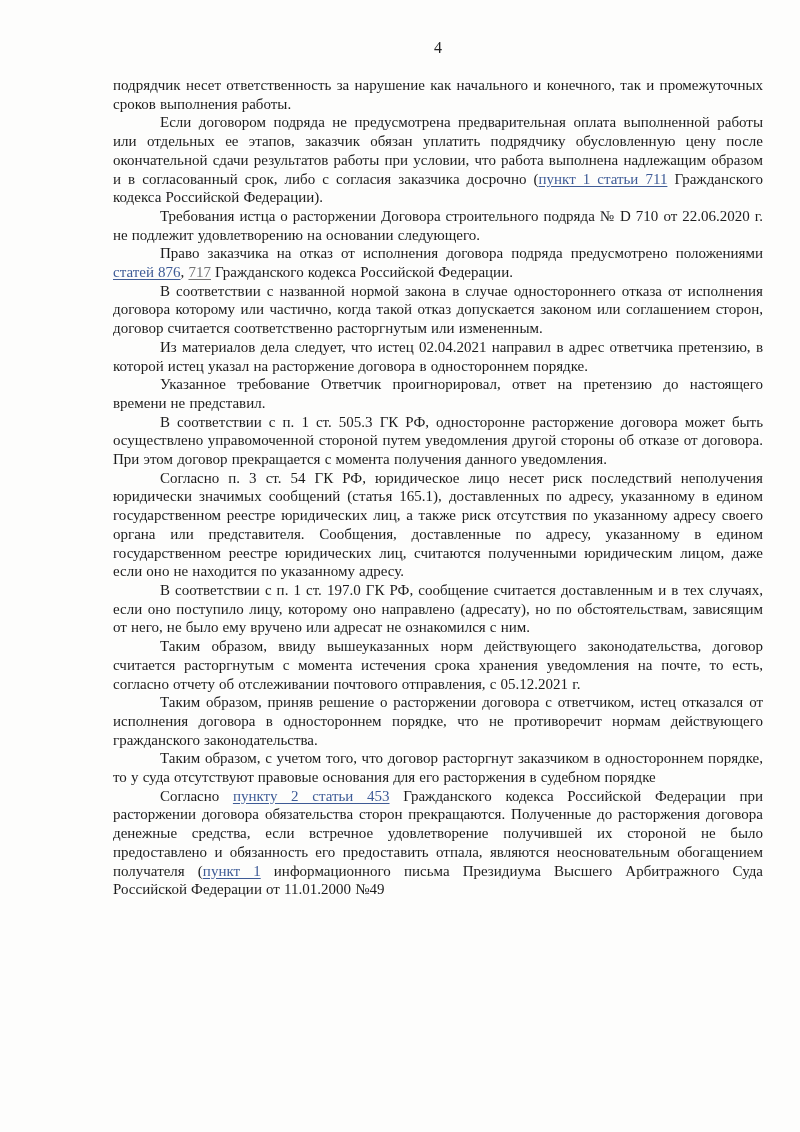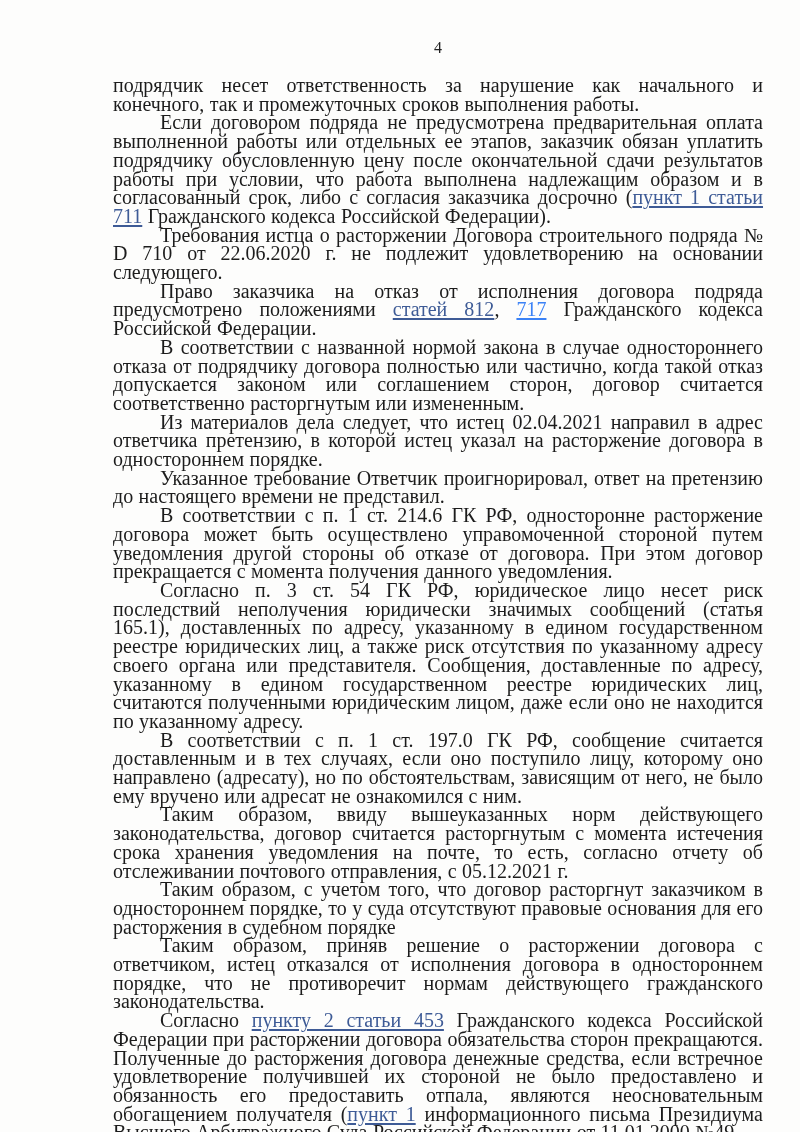--- a/index.html
+++ b/index.html
@@ -22,21 +22,21 @@
   }
   .page-number {
     text-align: center;
     font-size: 16px;
     line-height: 19px;
     margin-bottom: 19px;
     color: #222;
   }
   .content p.para {
     margin: 0;
-    font-size: 20px;
+    font-size: 15px;
     line-height: 18.7px;
     text-align: justify;
     text-justify: inter-word;
     hyphens: none;
     word-spacing: 0.4px;
   }
   .content p.para.indent {
     text-indent: 47px;
   }
   .content a.doc-link {
@@ -47,25 +47,25 @@
 </style>
 </head>
 <body>
 
 <div class="page">
   <div class="page-number">4</div>
   <div class="content" id="content">
       <p class="para"><span>подрядчик несет ответственность за нарушение как начального и конечного, так и промежуточных сроков выполнения работы.</span></p>
       <p class="para indent"><span>Если договором подряда не предусмотрена предварительная оплата выполненной работы или отдельных ее этапов, заказчик обязан уплатить подрядчику обусловленную цену после окончательной сдачи результатов работы при условии, что работа выполнена надлежащим образом и в согласованный срок, либо с согласия заказчика досрочно (</span><a class="doc-link" style="color: rgb(62, 91, 150);">пункт 1 статьи 711</a><span> Гражданского кодекса Российской Федерации).</span></p>
       <p class="para indent"><span>Требования истца о расторжении Договора строительного подряда № D 710 от 22.06.2020 г. не подлежит удовлетворению на основании следующего.</span></p>
-      <p class="para indent"><span>Право заказчика на отказ от исполнения договора подряда предусмотрено положениями </span><a class="doc-link" style="color: rgb(62, 91, 150);">статей 812</a><span>, </span><a class="doc-link" style="color: #3b82f6; text-decoration: underline;">717</a><span> Гражданского кодекса Российской Федерации.</span></p>
-      <p class="para indent"><span>В соответствии с названной нормой закона в случае одностороннего отказа от подрядчику договора полностью или частично, когда такой отказ допускается законом или соглашением сторон, договор считается соответственно расторгнутым или измененным.</span></p>
+      <p class="para indent"><span>Право заказчика на отказ от исполнения договора подряда предусмотрено положениями </span><a class="doc-link" style="color: rgb(62, 91, 150);">статей 876</a><span>, </span><a class="doc-link" style="color: #737373; text-decoration: underline;">717</a><span> Гражданского кодекса Российской Федерации.</span></p>
+      <p class="para indent"><span>В соответствии с названной нормой закона в случае одностороннего отказа от исполнения договора которому или частично, когда такой отказ допускается законом или соглашением сторон, договор считается соответственно расторгнутым или измененным.</span></p>
       <p class="para indent"><span>Из материалов дела следует, что истец 02.04.2021 направил в адрес ответчика претензию, в которой истец указал на расторжение договора в одностороннем порядке.</span></p>
       <p class="para indent"><span>Указанное требование Ответчик проигнорировал, ответ на претензию до настоящего времени не представил.</span></p>
-      <p class="para indent"><span>В соответствии с п. 1 ст. 214.6 ГК РФ, односторонне расторжение договора может быть осуществлено управомоченной стороной путем уведомления другой стороны об отказе от договора. При этом договор прекращается с момента получения данного уведомления.</span></p>
+      <p class="para indent"><span>В соответствии с п. 1 ст. 505.3 ГК РФ, односторонне расторжение договора может быть осуществлено управомоченной стороной путем уведомления другой стороны об отказе от договора. При этом договор прекращается с момента получения данного уведомления.</span></p>
       <p class="para indent"><span>Согласно п. 3 ст. 54 ГК РФ, юридическое лицо несет риск последствий неполучения юридически значимых сообщений (статья 165.1), доставленных по адресу, указанному в едином государственном реестре юридических лиц, а также риск отсутствия по указанному адресу своего органа или представителя. Сообщения, доставленные по адресу, указанному в едином государственном реестре юридических лиц, считаются полученными юридическим лицом, даже если оно не находится по указанному адресу.</span></p>
       <p class="para indent"><span>В соответствии с п. 1 ст. 197.0 ГК РФ, сообщение считается доставленным и в тех случаях, если оно поступило лицу, которому оно направлено (адресату), но по обстоятельствам, зависящим от него, не было ему вручено или адресат не ознакомился с ним.</span></p>
       <p class="para indent"><span>Таким образом, ввиду вышеуказанных норм действующего законодательства, договор считается расторгнутым с момента истечения срока хранения уведомления на почте, то есть, согласно отчету об отслеживании почтового отправления, с 05.12.2021 г.</span></p>
+      <p class="para indent"><span>Таким образом, приняв решение о расторжении договора с ответчиком, истец отказался от исполнения договора в одностороннем порядке, что не противоречит нормам действующего гражданского законодательства.</span></p>
       <p class="para indent"><span>Таким образом, с учетом того, что договор расторгнут заказчиком в одностороннем порядке, то у суда отсутствуют правовые основания для его расторжения в судебном порядке</span></p>
-      <p class="para indent"><span>Таким образом, приняв решение о расторжении договора с ответчиком, истец отказался от исполнения договора в одностороннем порядке, что не противоречит нормам действующего гражданского законодательства.</span></p>
       <p class="para indent"><span>Согласно </span><a class="doc-link" style="color: rgb(62, 91, 150);">пункту 2 статьи 453</a><span> Гражданского кодекса Российской Федерации при расторжении договора обязательства сторон прекращаются. Полученные до расторжения договора денежные средства, если встречное удовлетворение получившей их стороной не было предоставлено и обязанность его предоставить отпала, являются неосновательным обогащением получателя (</span><a class="doc-link" style="color: rgb(62, 91, 150);">пункт 1</a><span> информационного письма Президиума Высшего Арбитражного Суда Российской Федерации от 11.01.2000 №49</span></p>
     </div>
 </div>
 
 </body></html>

